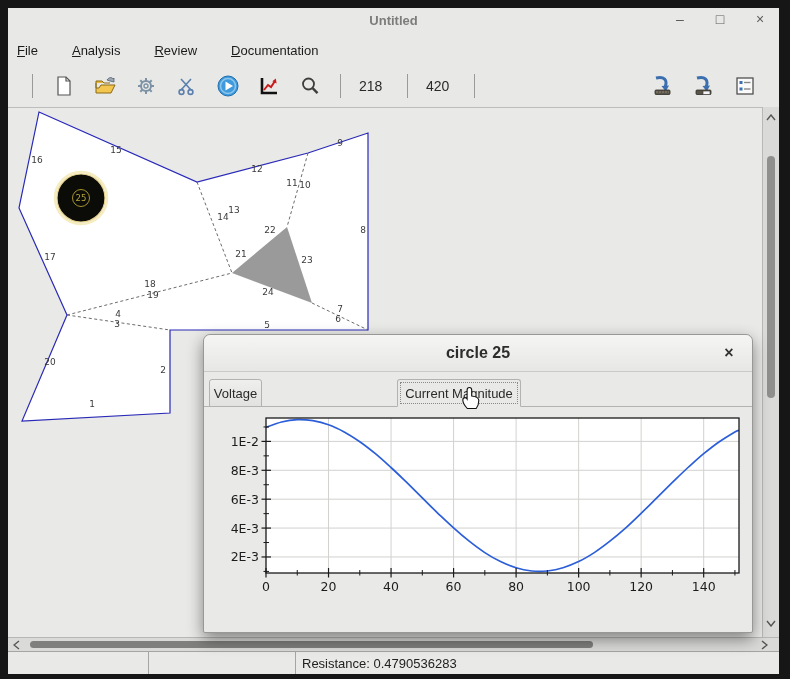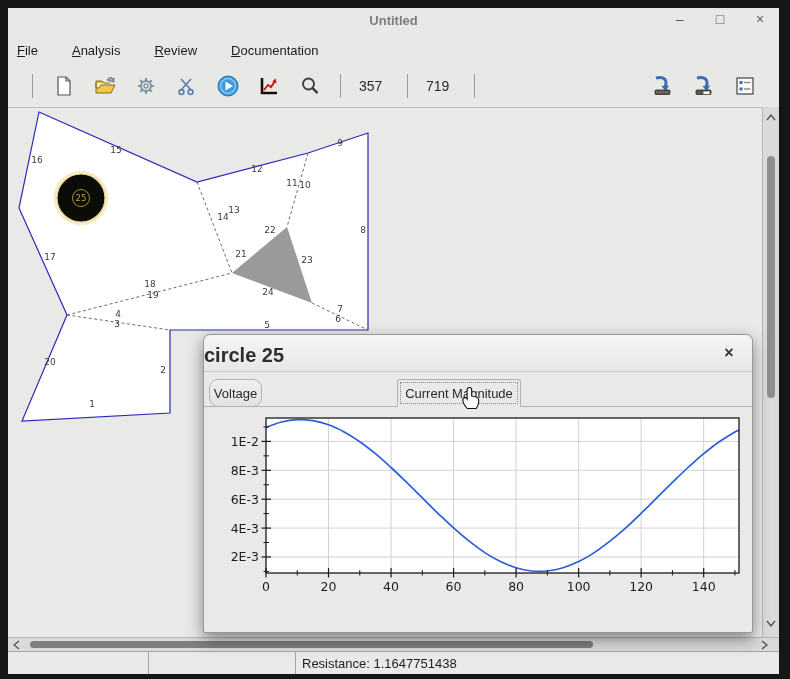--- a/index.html
+++ b/index.html
@@ -32,21 +32,21 @@
   
   #statusbar{position:absolute;left:0;top:643px;width:771px;height:23px;display:flex;border-top:1px solid #a5a5a3;box-sizing:border-box;background:#e9e9e7;}
   .scell{height:100%;border-right:1px solid #a5a5a3;box-sizing:border-box;display:flex;align-items:center;padding-left:6px;font-size:13px;color:#222;}
   .scell:last-child{border-right:none;}
   
   #dialog{position:absolute;left:203px;top:334px;width:550px;height:299px;background:#e9e9e7;
           border:1px solid #98989б;border:1px solid #989896;border-radius:7px 7px 2px 2px;
           box-shadow:0 6px 16px rgba(0,0,0,.45);box-sizing:border-box;}
   #dlg-titlebar{position:absolute;left:0;top:0;width:100%;height:37px;background:linear-gradient(#f5f5f3,#e7e7e5);
           border-bottom:1px solid #c9c9c7;border-radius:7px 7px 0 0;box-sizing:border-box;}
-  #dlg-title{position:absolute;left:0;right:0;top:9px;font-size:20px;font-weight:600;color:#2d2d2d;}
+  #dlg-title{position:absolute;left:0;right:0;top:9px;text-align:center;font-size:16px;font-weight:600;color:#2d2d2d;}
   #dlg-close{position:absolute;right:12px;top:7px;width:22px;height:22px;display:flex;align-items:center;justify-content:center;
           font-size:16px;font-weight:bold;color:#333;}
   #dlg-tabs{position:absolute;left:0;top:37px;width:100%;height:35px;}
   .tab{position:absolute;top:7px;height:28px;background:linear-gradient(#efefed,#e2e2e0);border:1px solid #b2b2b0;
        border-radius:3px 3px 0 0;box-sizing:border-box;display:flex;align-items:center;justify-content:center;
        font-size:13px;color:#2a2a2a;}
   .tab.active{background:#e9e9e7;border-bottom:1px solid #e9e9e7;outline:1px dotted #8a8a8a;outline-offset:-4px;}
   #tab-line{position:absolute;left:0;top:71px;width:100%;height:1px;background:#b2b2b0;}
   #dlg-content{position:absolute;left:0;top:72px;width:550px;height:226px;}
   svg text{font-family:"DejaVu Sans",sans-serif;}
@@ -122,23 +122,23 @@
             <path d="M16.8 2.6 L17.6 7.4 L13.4 5.2 Z" fill="#cc1a1a"></path>
           </svg>
       </div>
       <div class="tbtn">
         <svg width="20" height="20">
             <circle cx="8.5" cy="8" r="5.5" fill="none" stroke="#3d3d3d" stroke-width="1.8"></circle>
             <path d="M12.6 12.2 L17.5 17.2" stroke="#3d3d3d" stroke-width="2.4"></path>
           </svg>
       </div>
       <div class="tsep"></div>
-      <div class="tnum">357</div>
+      <div class="tnum">218</div>
       <div class="tsep"></div>
-      <div class="tnum">719</div>
+      <div class="tnum">420</div>
       <div class="tsep"></div>
 
       <div class="tright">
         <div class="tbtn">
           <svg width="22" height="21">
               <path d="M4 3 C12 1 16 5 13 12" fill="none" stroke="#3b6fb0" stroke-width="3"></path>
               <path d="M9.5 11 L13.7 16.5 L17 10.5 Z" fill="#3b6fb0"></path>
               <rect x="3" y="15" width="15" height="4.5" rx="1" fill="#5a554a" stroke="#2f2c24" stroke-width="0.8"></rect>
               <path d="M4 17 H17" stroke="#8d8775" stroke-width="1" stroke-dasharray="2 1"></path>
             </svg>
@@ -227,31 +227,31 @@
       <div class="harrow" style="left:748px;">
           <svg width="7" height="10">
             <path d="M1 1 L6 5 L1 9" fill="none" stroke="#555" stroke-width="1.4"></path>
           </svg>
         </div>
     </div>
 
     <div id="statusbar">
       <div class="scell" style="width:141px;"></div>
       <div class="scell" style="width:147px;"></div>
-      <div class="scell" style="flex:1;">Resistance: 1.1647751438</div>
+      <div class="scell" style="flex:1;">Resistance: 0.4790536283</div>
     </div>
   </div>
 
   <div id="dialog">
     <div id="dlg-titlebar">
       <div id="dlg-title">circle 25</div>
       <div id="dlg-close">×</div>
     </div>
     <div id="dlg-tabs">
-      <div class="tab" style="left:5px;width:53px;border-radius:9px;">Voltage</div>
+      <div class="tab" style="left:5px;width:53px;">Voltage</div>
       <div class="tab active" style="left:193px;width:124px;z-index:2;">Current Magnitude</div>
     </div>
     <div id="tab-line"></div>
     <div id="dlg-content">
       <svg id="chart-svg" width="550" height="226">
           <rect x="62" y="11" width="473" height="155" fill="#ffffff"></rect>
           <line x1="124.52478519497686" y1="11" x2="124.52478519497686" y2="166" stroke="#d2d2cf" stroke-width="1"></line>
           <line x1="187.04957038995371" y1="11" x2="187.04957038995371" y2="166" stroke="#d2d2cf" stroke-width="1"></line>
           <line x1="249.5743555849306" y1="11" x2="249.5743555849306" y2="166" stroke="#d2d2cf" stroke-width="1"></line>
           <line x1="312.09914077990743" y1="11" x2="312.09914077990743" y2="166" stroke="#d2d2cf" stroke-width="1"></line>

